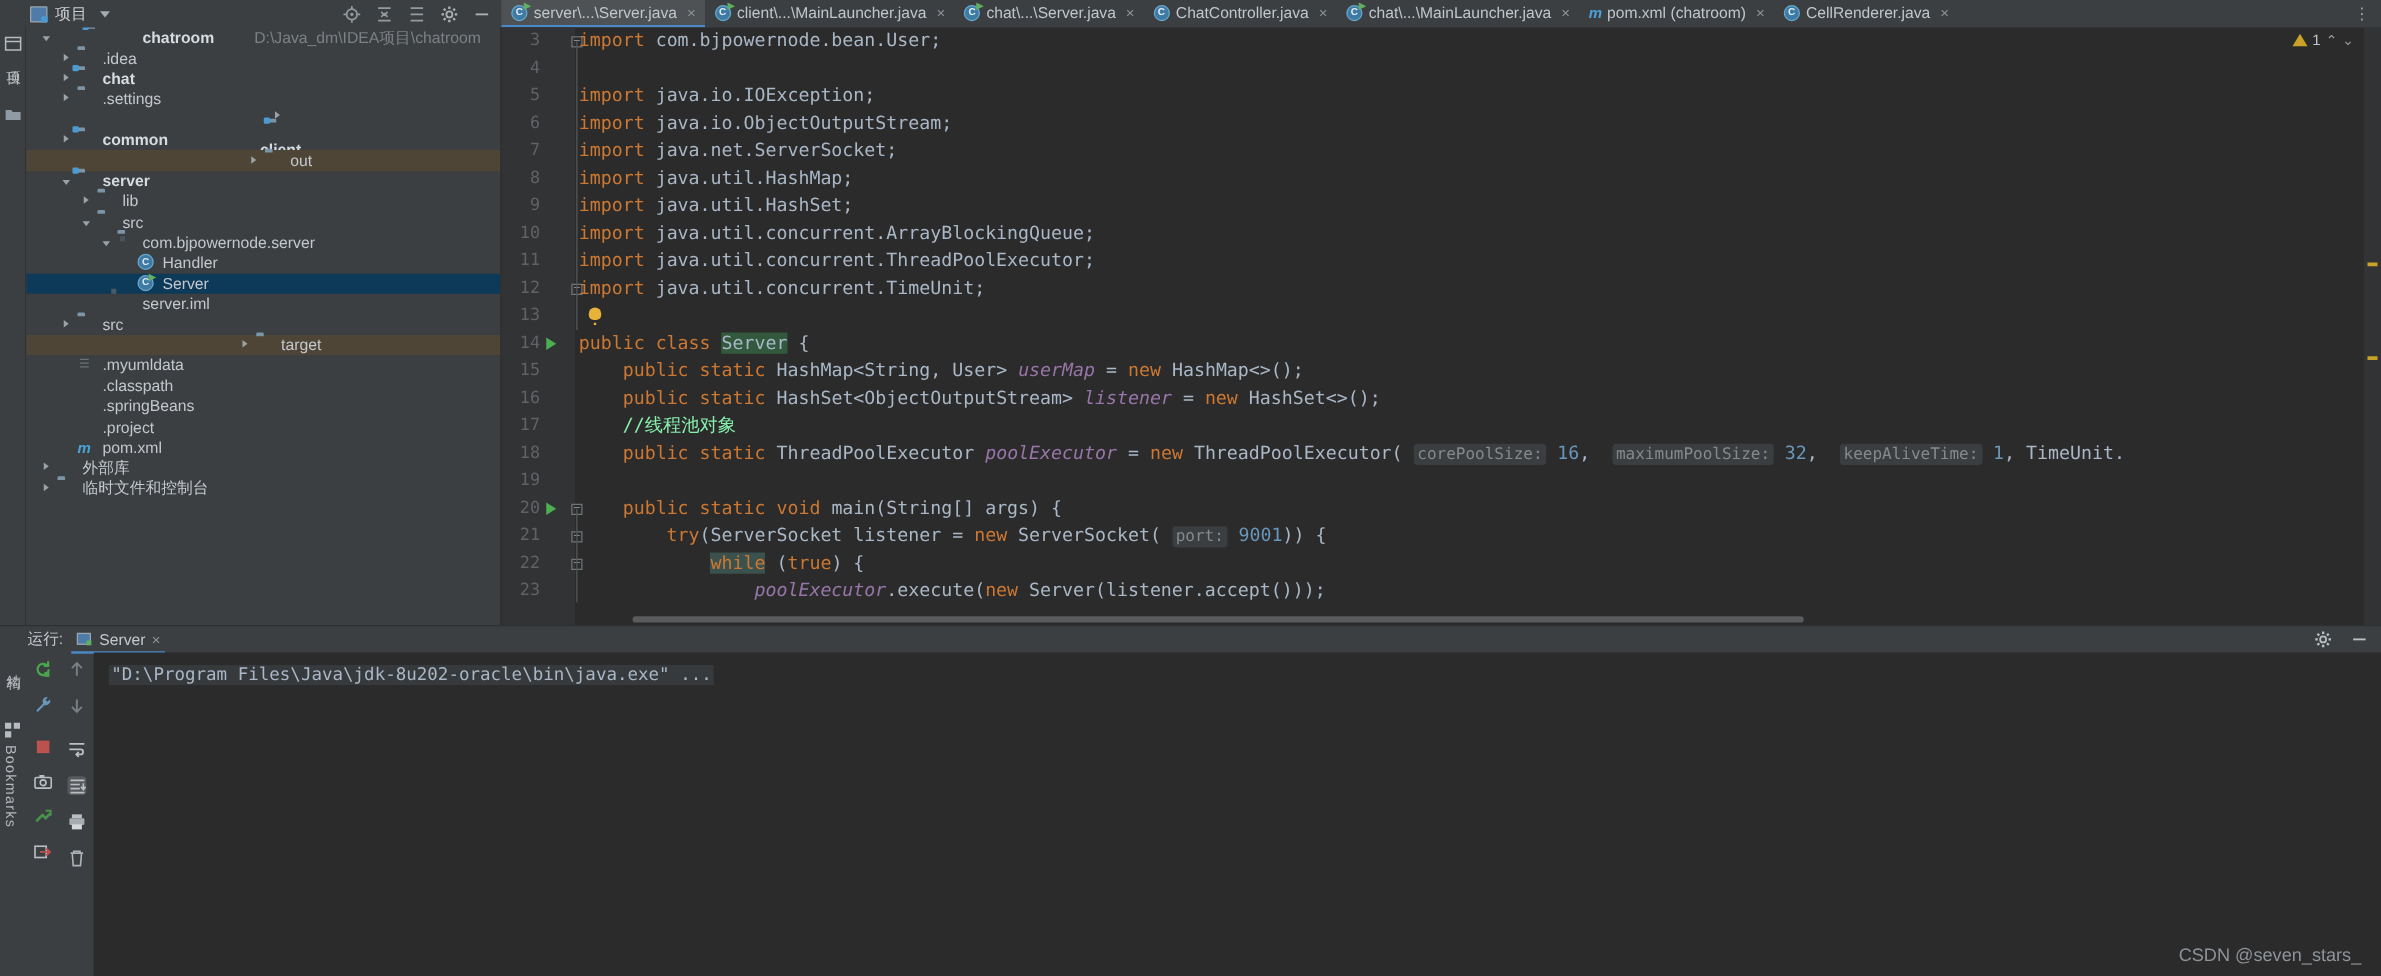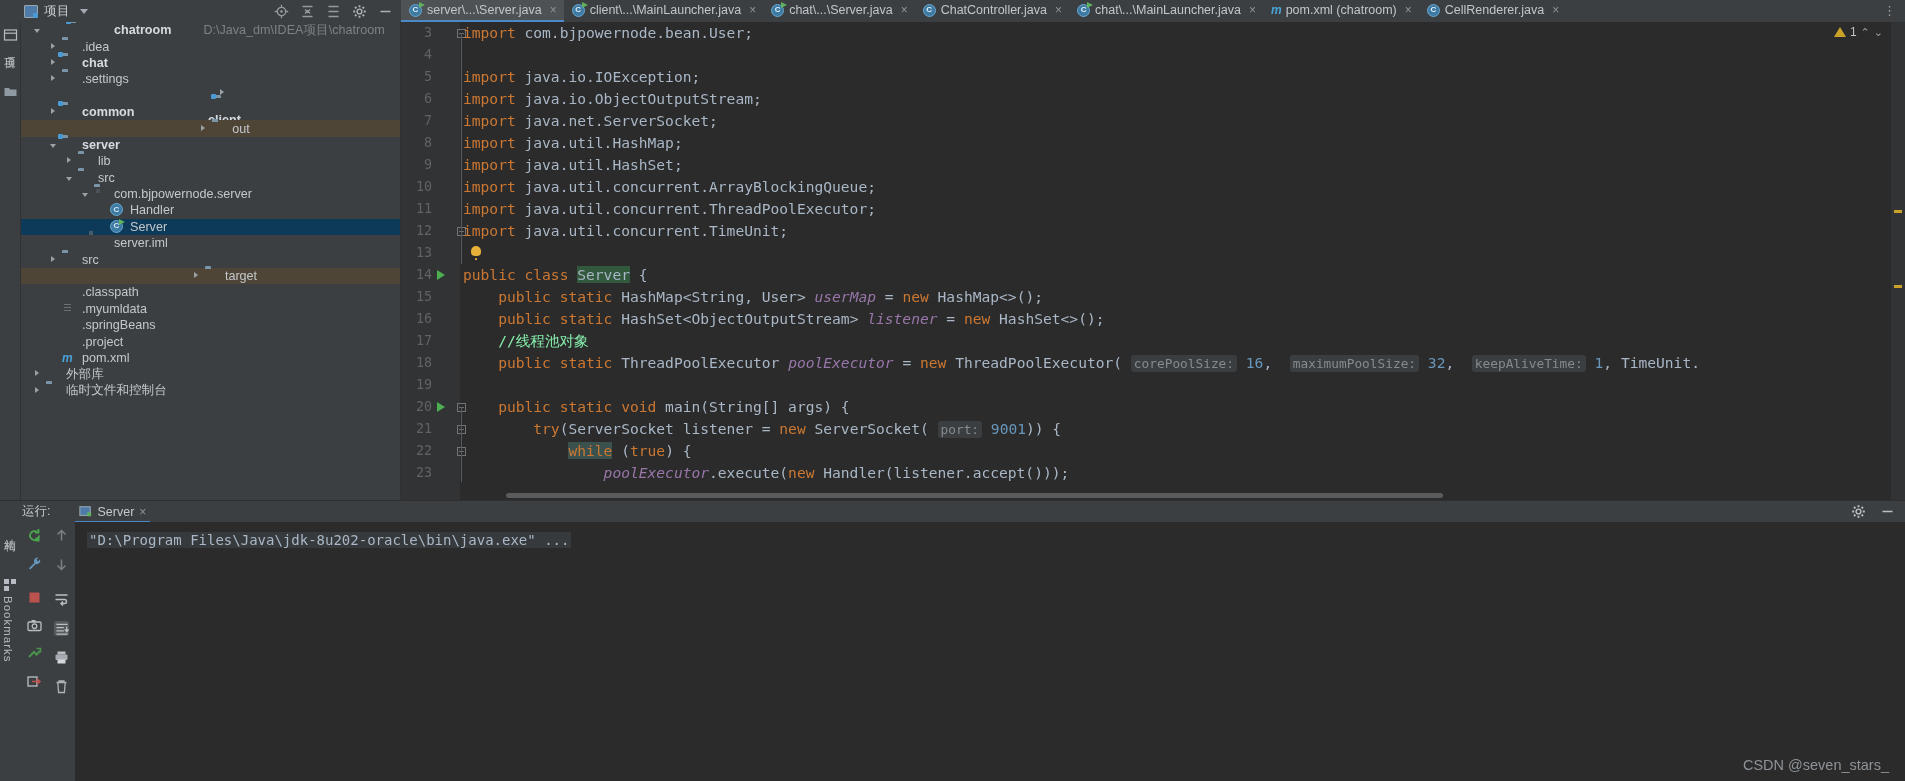--- a/index.html
+++ b/index.html
@@ -162,21 +162,21 @@
   .marker { position:absolute; right:3px; width:8px; height:3px; }
 
   .hscroll {
     position:absolute; left:62px; right:22px; bottom:2px; height:5px;
   }
   .hscroll .thumb { height:5px; background:#595b5d; border-radius:3px; width:66%; margin-left:3%; }
 
   
   .runpanel { height: 281px; flex:0 0 281px; background:#3c3f41; display:flex; flex-direction:column; }
   .run-header {
-    height:22px; display:flex; align-items:center; gap:25px; padding-left:4px;
+    height:22px; display:flex; align-items:center; gap:7px; padding-left:4px;
     background:#3c3f41; border-top:1px solid #2e3032; font-size:12.5px; color:#c3c8cd;
   }
   .run-label { margin-left:18px; color:#c3c8cd; }
   .run-tab { display:flex; align-items:center; gap:5px; padding:0 4px; }
   .run-tab .tclose{ color:#8d9398; font-size:12px; }
   .run-tab-underline { position:relative; }
   .run-tab-underline:after {
     content:''; position:absolute; left:0; right:0; bottom:-4px; height:2px; background:#4a88c7;
   }
   .run-hdr-right { margin-left:auto; display:flex; align-items:center; gap:14px; padding-right:10px; }
@@ -405,27 +405,27 @@
           <span class="ico"><span class="fldr"></span></span>
           <span class="tlabel">src</span>
         </div>
         <div class="trow excl" style="padding-left: 28px;">
           <span class="arrow r"></span>
           <span class="ico"><span class="fldr out"></span></span>
           <span class="tlabel">target</span>
         </div>
         <div class="trow" style="padding-left: 28px;">
           <span class="arrow none"></span>
+          <span class="ico"><span class="uml"></span></span>
+          <span class="tlabel">.myumldata</span>
+        </div>
+        <div class="trow" style="padding-left: 28px;">
+          <span class="arrow none"></span>
           <span class="ico"><span class="xmlico"></span></span>
           <span class="tlabel">.classpath</span>
-        </div>
-        <div class="trow" style="padding-left: 28px;">
-          <span class="arrow none"></span>
-          <span class="ico"><span class="uml"></span></span>
-          <span class="tlabel">.myumldata</span>
         </div>
         <div class="trow" style="padding-left: 28px;">
           <span class="arrow none"></span>
           <span class="ico"><span class="xmlico"></span></span>
           <span class="tlabel">.springBeans</span>
         </div>
         <div class="trow" style="padding-left: 28px;">
           <span class="arrow none"></span>
           <span class="ico"><span class="xmlico"></span></span>
           <span class="tlabel">.project</span>
@@ -463,21 +463,21 @@
           <div class="cline"><span class="lnum">13</span><span class="bulb"></span><span class="ctext"></span></div>
           <div class="cline"><span class="lnum">14</span><span class="grun"></span><span class="ctext"><span class="kw">public class</span> <span class="pln clsname">Server</span> <span class="pln">{</span></span></div>
           <div class="cline"><span class="lnum">15</span><span class="ctext">    <span class="kw">public static</span> <span class="pln">HashMap&lt;String, User&gt;</span> <span class="fld">userMap</span> <span class="pln">=</span> <span class="kw">new</span> <span class="pln">HashMap&lt;&gt;();</span></span></div>
           <div class="cline"><span class="lnum">16</span><span class="ctext">    <span class="kw">public static</span> <span class="pln">HashSet&lt;ObjectOutputStream&gt;</span> <span class="fld">listener</span> <span class="pln">=</span> <span class="kw">new</span> <span class="pln">HashSet&lt;&gt;();</span></span></div>
           <div class="cline"><span class="lnum">17</span><span class="ctext">    <span class="cmt">//线程池对象</span></span></div>
           <div class="cline"><span class="lnum">18</span><span class="ctext">    <span class="kw">public static</span> <span class="pln">ThreadPoolExecutor</span> <span class="fld">poolExecutor</span> <span class="pln">=</span> <span class="kw">new</span> <span class="pln">ThreadPoolExecutor(</span> <span class="hint">corePoolSize:</span> <span class="num">16</span><span class="pln">,</span>  <span class="hint">maximumPoolSize:</span> <span class="num">32</span><span class="pln">,</span>  <span class="hint">keepAliveTime:</span> <span class="num">1</span><span class="pln">,</span> <span class="pln">TimeUnit.</span></span></div>
           <div class="cline"><span class="lnum">19</span><span class="ctext"></span></div>
           <div class="cline"><span class="lnum">20</span><span class="grun"></span><span class="fold">−</span><span class="ctext">    <span class="kw">public static void</span> <span class="pln">main(String[] args) {</span></span></div>
           <div class="cline"><span class="lnum">21</span><span class="fold">−</span><span class="ctext">        <span class="kw">try</span><span class="pln">(ServerSocket listener =</span> <span class="kw">new</span> <span class="pln">ServerSocket(</span> <span class="hint">port:</span> <span class="num">9001</span><span class="pln">)) {</span></span></div>
           <div class="cline"><span class="lnum">22</span><span class="fold">−</span><span class="ctext">            <span class="kw hl">while</span> <span class="pln">(</span><span class="kw">true</span><span class="pln">) {</span></span></div>
-          <div class="cline"><span class="lnum">23</span><span class="ctext">                <span class="fld">poolExecutor</span><span class="pln">.execute(</span><span class="kw">new</span> <span class="pln">Handler(listener.accept()));</span></span></div>
+          <div class="cline"><span class="lnum">23</span><span class="ctext">                <span class="fld">poolExecutor</span><span class="pln">.execute(</span><span class="kw">new</span> <span class="pln">Server(listener.accept()));</span></span></div>
         </div>
 
       <div class="err-panel">
         <div class="marker" style="top:188px; background:#c9a227;"></div>
         <div class="marker" style="top:263px; background:#c9a227;"></div>
       </div>
 
       <div class="warnbadge">
         <span class="wtri"></span>
         <span>1</span>

